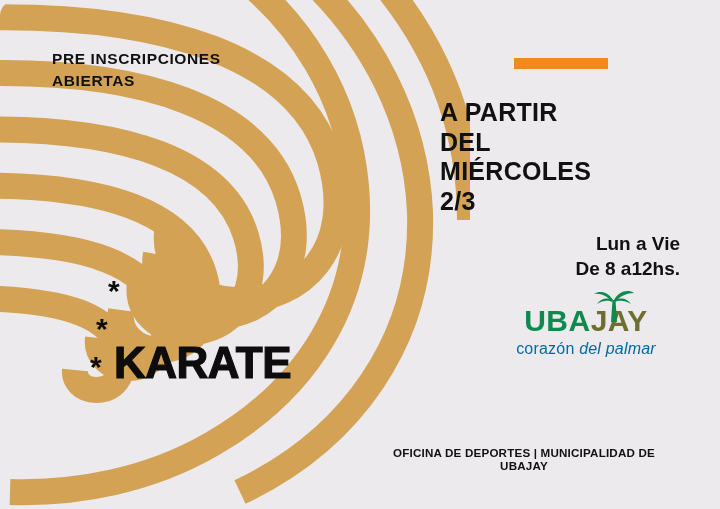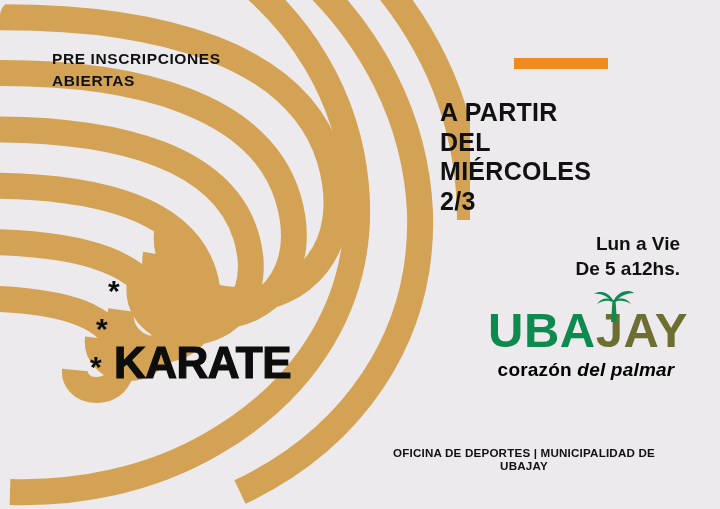--- a/index.html
+++ b/index.html
@@ -130,42 +130,41 @@
   
   .logo {
     position: absolute;
     left: 488px;
     top: 306px;
     width: 196px;
     text-align: center;
   }
   .logo-word {
     position: relative;
-    font-size: 49px;
+    font-size: 30px;
     font-weight: 900;
     letter-spacing: 0.5px;
     line-height: 1;
     color: #0e8a4f;
     white-space: nowrap;
   }
   .logo-word .seg-b { color: #0e8a4f; }
   .logo-word .seg-y { color: #6e6e32; }
   .palm {
     position: absolute;
     left: 104px;
     top: -18px;
     width: 44px;
     height: 34px;
   }
   .logo-sub {
     margin-top: 4px;
-    font-size: 19px;
-    color: #000000;
+    font-size: 16px;
+    color: #0369a1;
     letter-spacing: 0.2px;
-    font-weight: bold;
   }
   .logo-sub .ital {
     font-style: italic;
   }
 
   .footer {
     position: absolute;
     left: 368px;
     top: 430px;
     width: 312px;
@@ -217,21 +216,21 @@
   </div>
 
   <div class="orange-bar"></div>
 
   <div class="start-block">A PARTIR
 DEL
 MIÉRCOLES
 2/3</div>
 
   <div class="hours-block">Lun a Vie
-De 5 a12hs.</div>
+De 8 a12hs.</div>
 
   <div class="logo">
     <div class="logo-word">
       <svg class="palm" viewBox="0 0 44 34" xmlns="http://www.w3.org/2000/svg" aria-hidden="true">
         <g fill="#0e8a4f">
           <path d="M21 12 C16 4 8 2 2 6 C9 5 15 8 19 13 Z"></path>
           <path d="M22 12 C27 3 36 1 42 5 C35 5 28 8 24 13 Z"></path>
           <path d="M21 12 C15 9 8 11 5 16 C11 12 17 12 20 14 Z"></path>
           <path d="M23 12 C29 9 36 11 39 16 C33 12 26 12 23 14 Z"></path>
           <path d="M20.5 12 h3 l1.5 22 h-6 Z"></path>

